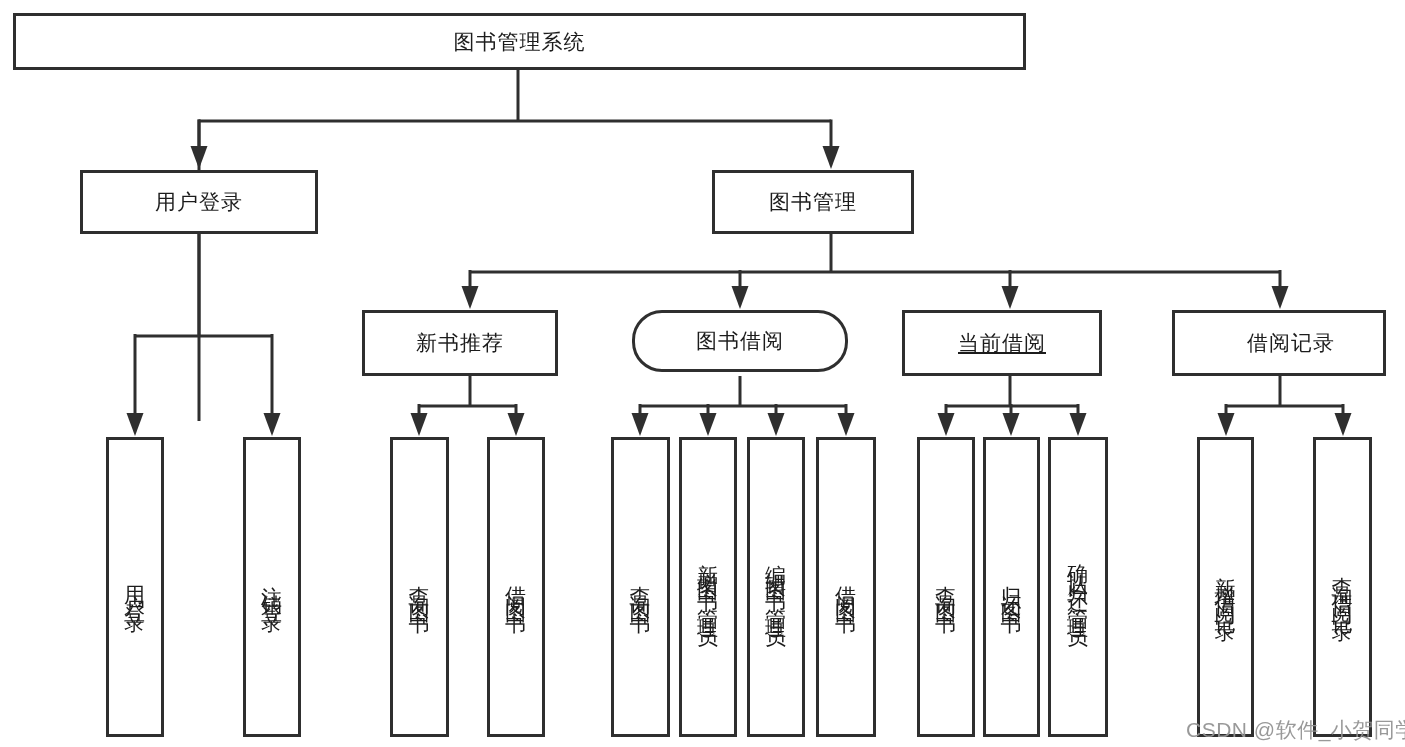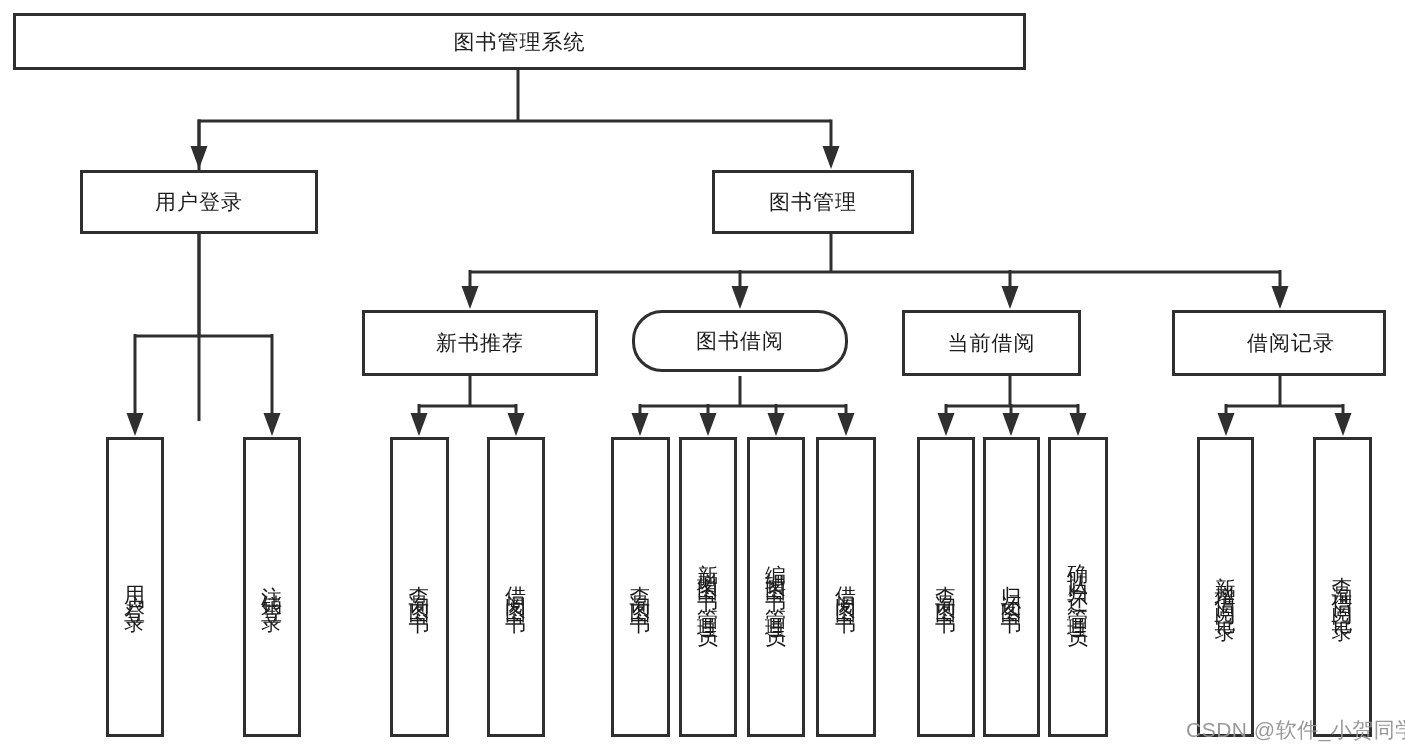--- a/index.html
+++ b/index.html
@@ -134,27 +134,27 @@
     <span>图书管理系统</span>
   </div>
 
   <div class="node" style="left:80px; top:170px; width:238px; height:64px;">
     <span>用户登录</span>
   </div>
   <div class="node" style="left:712px; top:170px; width:202px; height:64px;">
     <span>图书管理</span>
   </div>
 
-  <div class="node" style="left:362px; top:310px; width:236px; height:66px;">
+  <div class="node" style="left:362px; top:310px; width:196px; height:66px;">
     <span>新书推荐</span>
   </div>
   <div class="node" style="left:632px; top:310px; width:216px; height:62px;border-radius:30px;">
     <span>图书借阅</span>
   </div>
-  <div class="node" style="left:902px; top:310px; width:179px; height:66px;">
+  <div class="node" style="left:902px; top:310px; width:200px; height:66px;text-decoration:underline;">
     <span>当前借阅</span>
   </div>
   <div class="node" style="left:1172px; top:310px; width:214px; height:66px;padding-left:24px;">
     <span>借阅记录</span>
   </div>
 
   <div class="node vert" style="left:106px; top:437px; width:58px; height:300px;">
     <span>用户登录</span>
   </div>
   <div class="node vert" style="left:243px; top:437px; width:58px; height:300px;">

